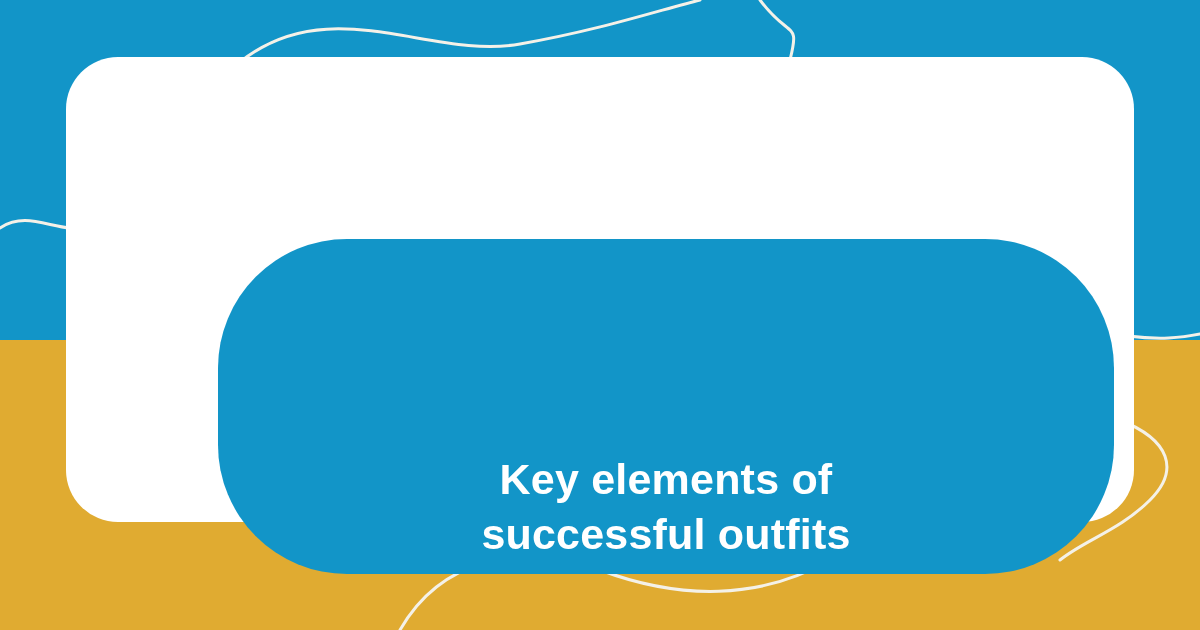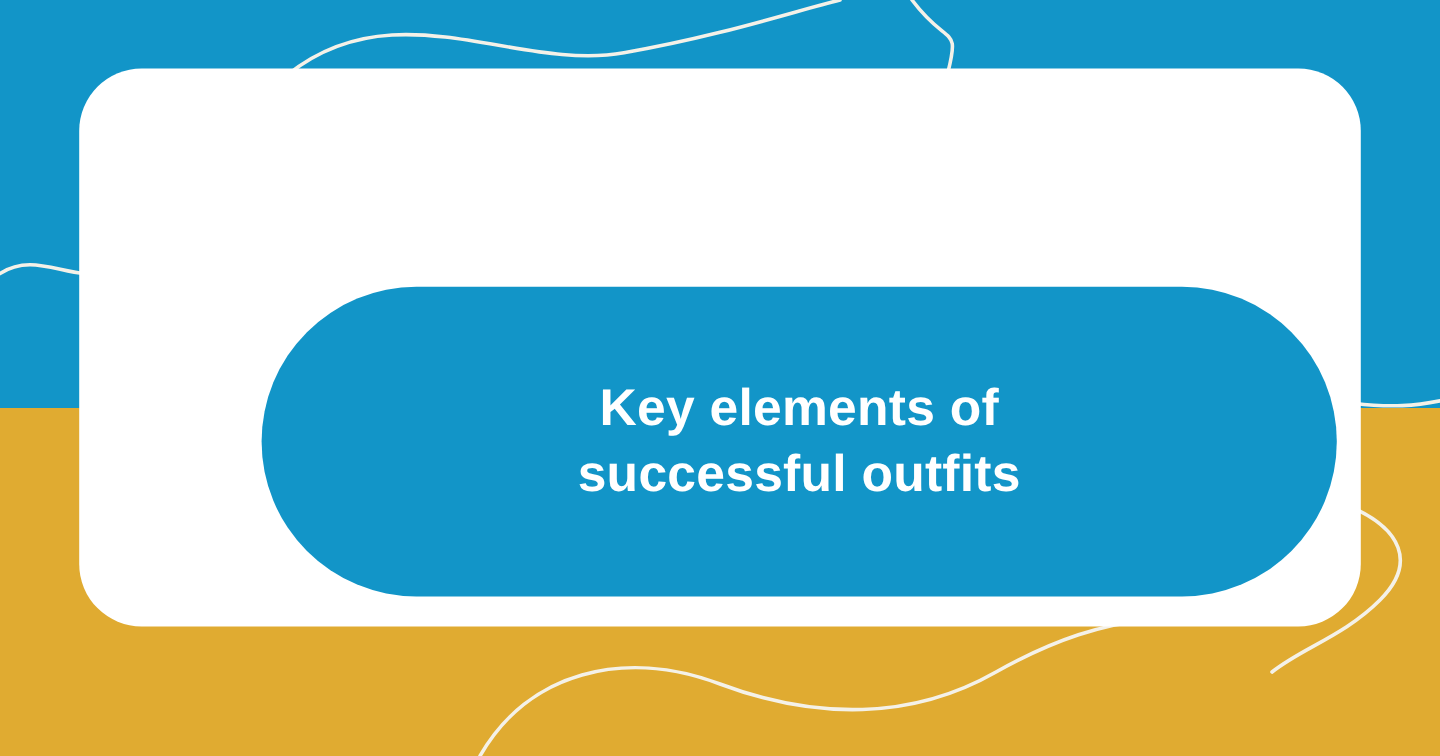--- a/index.html
+++ b/index.html
@@ -35,28 +35,28 @@
     height: 465px;
     background: #ffffff;
     border-radius: 52px;
     box-sizing: border-box;
   }
   #pill {
     position: absolute;
     left: 152px;
     top: 182px;
     width: 896px;
-    height: 258px;
+    height: 335px;
     background: #1295c8;
     border-radius: 129px;
     display: flex;
-    align-items: center;
+    align-items: flex-end;
     justify-content: center;
     box-sizing: border-box;
-    padding: 2px 60px;
+    padding: 12px 60px;
   }
   #pill-title {
     color: #ffffff;
     font-size: 43px;
     line-height: 1.28;
     font-weight: 600;
     text-align: center;
     letter-spacing: 0.2px;
     max-width: 430px;
   }

